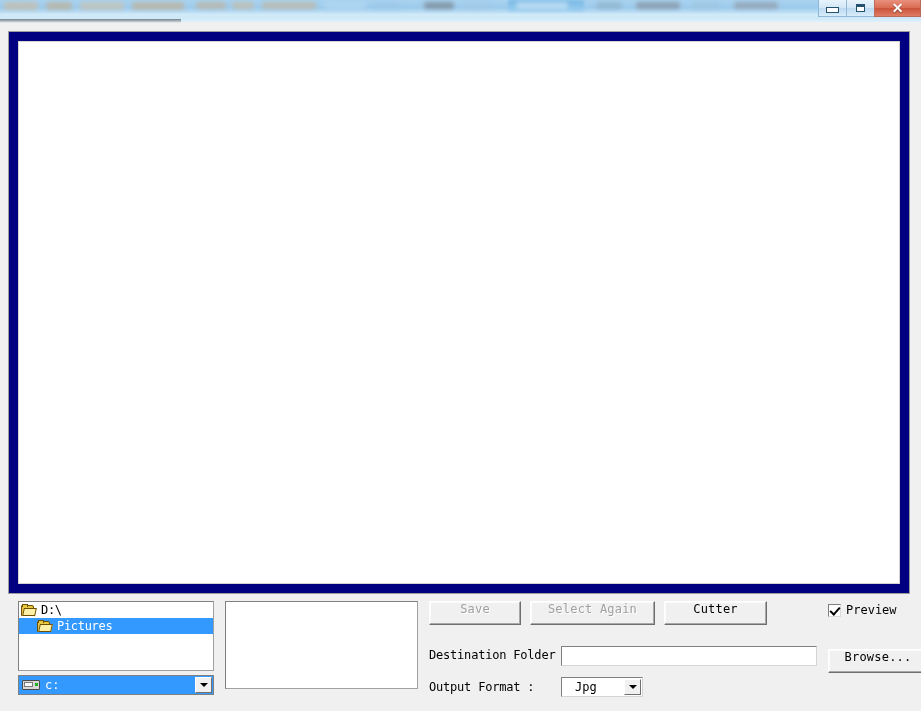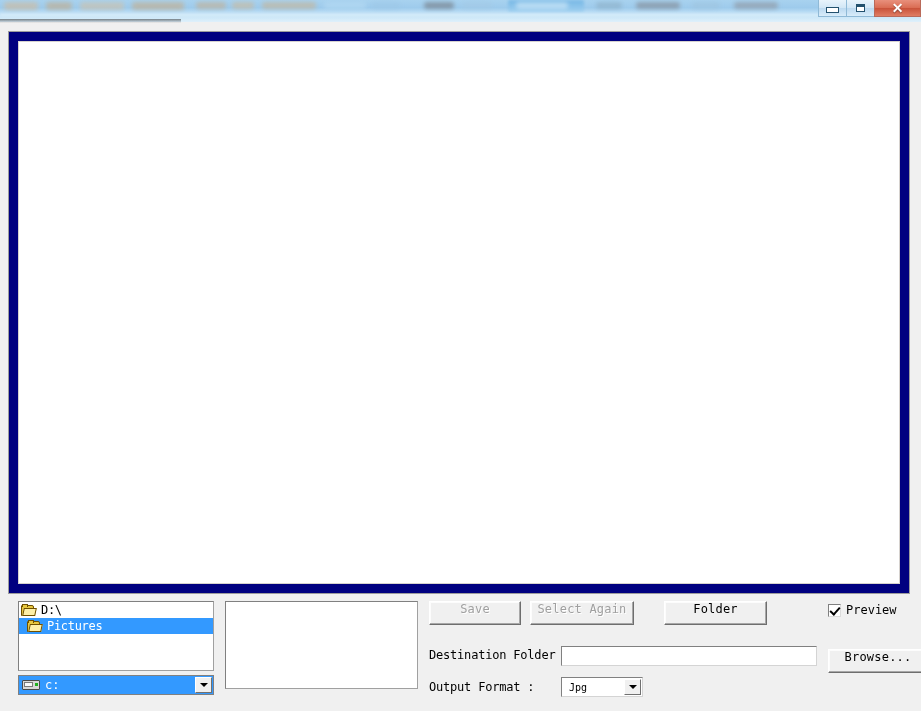--- a/index.html
+++ b/index.html
@@ -174,21 +174,21 @@
     display: flex;
     align-items: center;
     height: 16px;
     padding-left: 2px;
     font-family: "DejaVu Sans Mono", monospace;
     font-size: 12px;
     color: #000;
     white-space: nowrap;
   }
   .tree-row.indent1 { padding-left: 10px; }
-  .tree-row.indent2 { padding-left: 8px; }
+  .tree-row.indent2 { padding-left: 18px; }
   .tree-row.selected {
     background: #3399ff;
     color: #ffffff;
   }
   .tree-row.selected .folder-ico { outline: none; }
   .tree-label { margin-left: 4px; letter-spacing: -.3px; }
 
   
   .folder-ico {
     position: relative;
@@ -322,21 +322,21 @@
     justify-content: center;
     letter-spacing: .2px;
     cursor: default;
   }
   .btn.disabled {
     color: #a0a0a0;
     text-shadow: 1px 1px 0 #ffffff;
   }
 
   #btn-save        { left: 429px; top: 601px; width: 92px; }
-  #btn-select-again{ left: 530px; top: 601px; width: 104px; }
+  #btn-select-again{ left: 530px; top: 601px; width: 125px; }
   #btn-website     { left: 664px; top: 601px; width: 103px; }
   #btn-browse      { left: 828px; top: 649px; width: 100px; }
 
   
   .form-label {
     position: absolute;
     font-family: "DejaVu Sans Mono", monospace;
     font-size: 12px;
     color: #000000;
     white-space: nowrap;
@@ -368,23 +368,23 @@
     background: #ffffff;
     border: 1px solid #808080;
     border-right-color: #d4d4d4;
     border-bottom-color: #d4d4d4;
     box-sizing: border-box;
     display: flex;
     align-items: center;
   }
   .format-combo-text {
     flex: 1 1 auto;
-    padding-left: 7px;
-    font-family: "DejaVu Sans Mono", monospace;
-    font-size: 10px;
+    padding-left: 13px;
+    font-family: "DejaVu Sans Mono", monospace;
+    font-size: 12px;
     color: #000;
   }
 
   
   .checkbox-wrap {
     position: absolute;
     left: 828px; top: 603px;
     display: flex;
     align-items: center;
   }
@@ -497,21 +497,21 @@
 
   </div>
 
   <div class="btn disabled" id="btn-save">
     <span>Save</span>
   </div>
   <div class="btn disabled" id="btn-select-again">
     <span>Select Again</span>
   </div>
   <div class="btn" id="btn-website">
-    <span>Folder</span>
+    <span>Cutter</span>
   </div>
   <div class="btn" id="btn-browse">
     <span>Browse...</span>
   </div>
 
   <div class="form-label" id="lbl-dest">Destination Folder :</div>
   <input class="textfield" type="text" value="" style="">
 
   <div class="form-label" id="lbl-format">Output Format :</div>
   <div class="format-combo">

